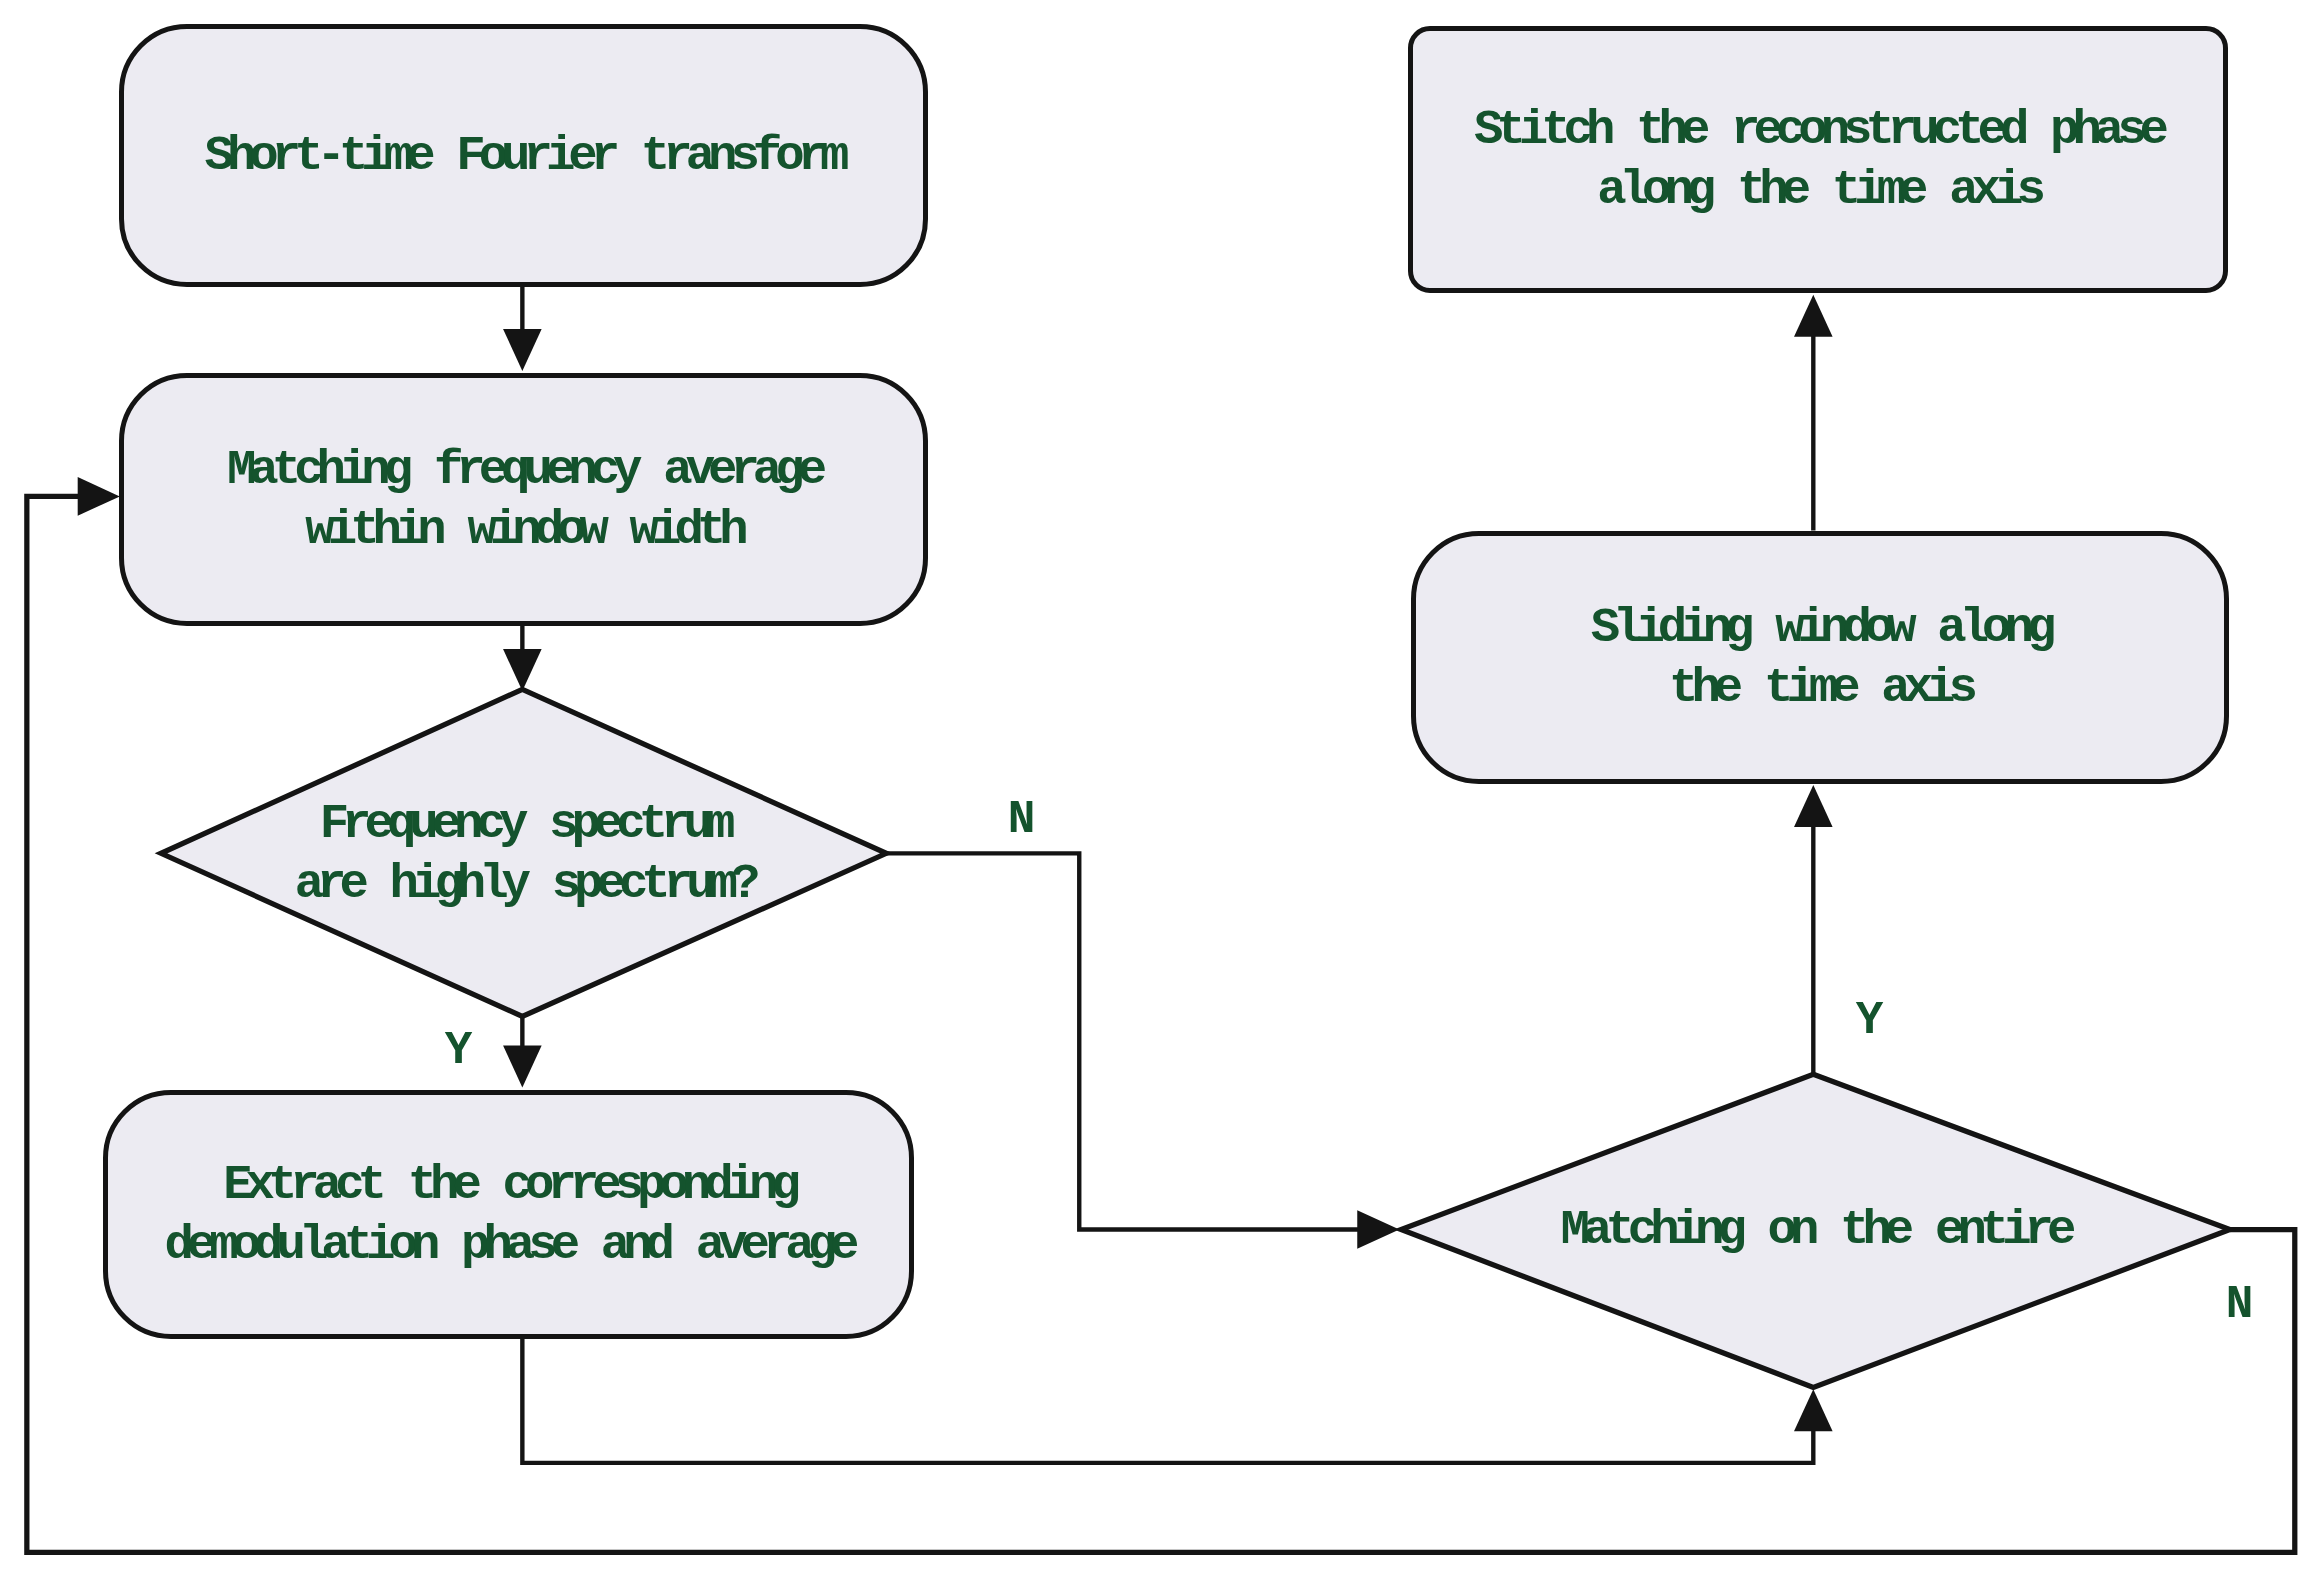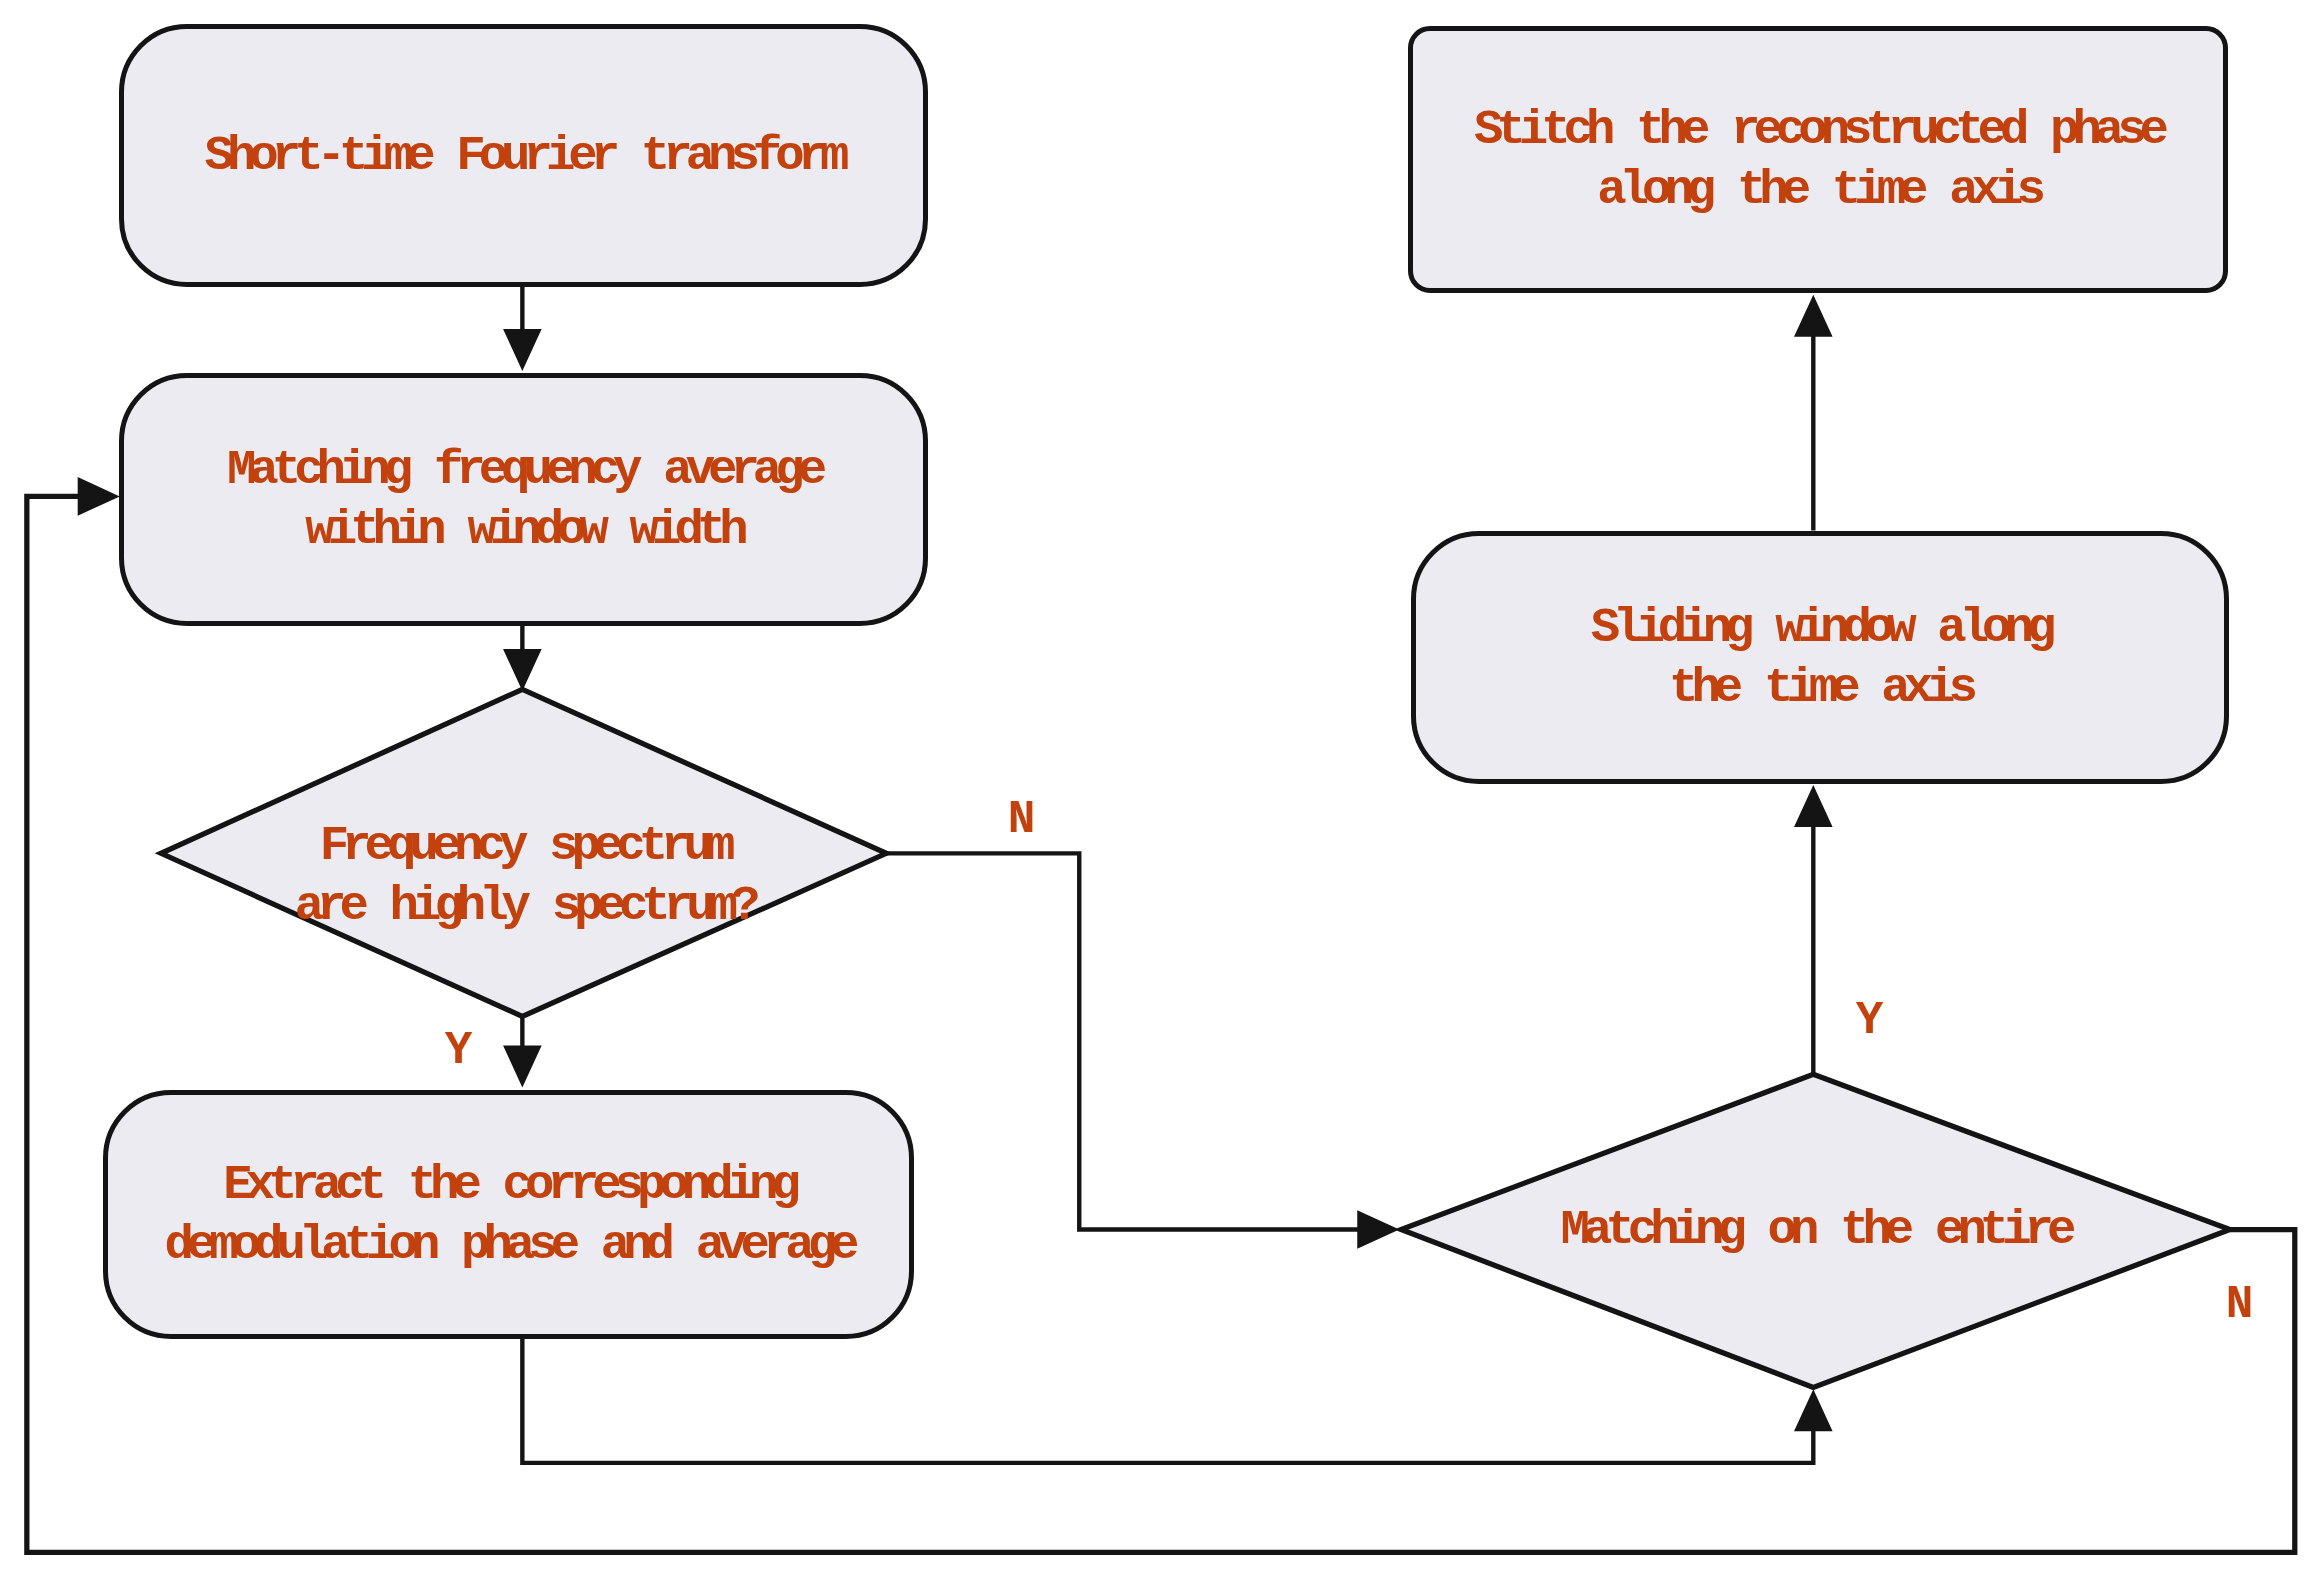--- a/index.html
+++ b/index.html
@@ -1,21 +1,21 @@
 <!DOCTYPE html>
 <html style="font-size:14px"><head>
 <meta charset="utf-8">
 <style>
   html,body{margin:0;padding:0;background:#ffffff;}
   .canvas{
     position:relative;
     width:2319px;height:1583px;
     background:#ffffff;
     font-family:"Liberation Mono","DejaVu Sans Mono",monospace;
-    color:#c2410c;
+    color:#14532d;
     overflow:hidden;
   }
   svg.wires{position:absolute;left:0;top:0;width:2319px;height:1583px;}
   .node{
     position:absolute;
     box-sizing:border-box;
     background:#ecebf2;
     border:5.3px solid #141414;
     border-radius:68px;
     display:flex;
@@ -118,21 +118,21 @@
   <div class="node" style="left:1408px;top:26px;width:820px;height:267px;border-radius:22px;">
     <div class="tline">Stitch the reconstructed phase</div>
     <div class="tline">along the time axis</div>
   </div>
 
   <div class="node" style="left:1411px;top:531px;width:818px;height:253px;">
     <div class="tline">Sliding window along</div>
     <div class="tline">the time axis</div>
   </div>
 
-  <div class="dtext" style="left:524px;top:876px;font-family:Liberation Mono, monospace;">
+  <div class="dtext" style="left:524px;top:854px;font-family:Liberation Mono, monospace;">
     <div class="tline">Frequency spectrum</div>
     <div class="tline">are highly spectrum?</div>
   </div>
 
   <div class="dtext" style="left:1815px;top:1230px;">
     <div class="tline">Matching on the entire</div>
   </div>
 
   <div class="edge-label" style="left:456px;top:1051px;">Y</div>
   <div class="edge-label" style="left:1019px;top:820px;">N</div>

